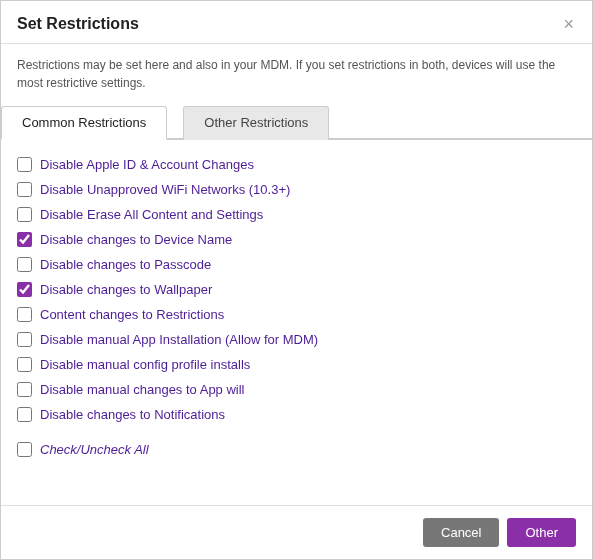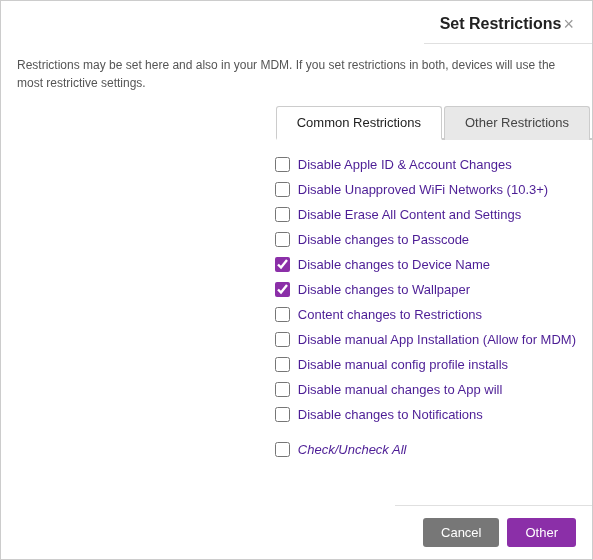--- a/index.html
+++ b/index.html
@@ -14,21 +14,20 @@
     }
     .modal {
       background: #fff;
       width: 593px;
       min-height: 560px;
       border: 1px solid #ccc;
       box-shadow: 0 2px 12px rgba(0,0,0,0.2);
       display: flex;
       flex-direction: column;
       position: relative;
-      align-items: flex-end;
     }
     .modal-header {
       padding: 14px 16px 10px 16px;
       border-bottom: 1px solid #e0e0e0;
       display: flex;
       align-items: center;
       justify-content: space-between;
     }
     .modal-title {
       font-size: 16px;
@@ -56,21 +55,21 @@
       margin: 0 0 0 0;
     }
     .tab {
       padding: 8px 20px;
       cursor: pointer;
       font-size: 13px;
       color: #444;
       border: 1px solid #ccc;
       border-bottom: none;
       background: #f5f5f5;
-      margin-right: 2px;
+      margin-right: 16px;
       position: relative;
       bottom: -2px;
       border-radius: 3px 3px 0 0;
     }
     .tab.active {
       background: #fff;
       color: #222;
       border-color: #ccc;
       border-bottom: 2px solid #fff;
       font-weight: 500;
@@ -161,26 +160,26 @@
     </div>
     <div class="checkbox-item">
       <input type="checkbox" id="cb2" style="">
       <label for="cb2">Disable Unapproved WiFi Networks (10.3+)</label>
     </div>
     <div class="checkbox-item">
       <input type="checkbox" id="cb3" style="">
       <label for="cb3">Disable Erase All Content and Settings</label>
     </div>
     <div class="checkbox-item">
+      <input type="checkbox" id="cb4" checked="" style="">
+      <label for="cb4">Disable changes to Device Name</label>
+    </div>
+    <div class="checkbox-item">
       <input type="checkbox" id="cb5" style="">
       <label for="cb5">Disable changes to Passcode</label>
-    </div>
-    <div class="checkbox-item">
-      <input type="checkbox" id="cb4" checked="" style="">
-      <label for="cb4">Disable changes to Device Name</label>
     </div>
     <div class="checkbox-item">
       <input type="checkbox" id="cb6" checked="" style="">
       <label for="cb6">Disable changes to Wallpaper</label>
     </div>
     <div class="checkbox-item">
       <input type="checkbox" id="cb7" style="">
       <label for="cb7">Content changes to Restrictions</label>
     </div>
     <div class="checkbox-item">

